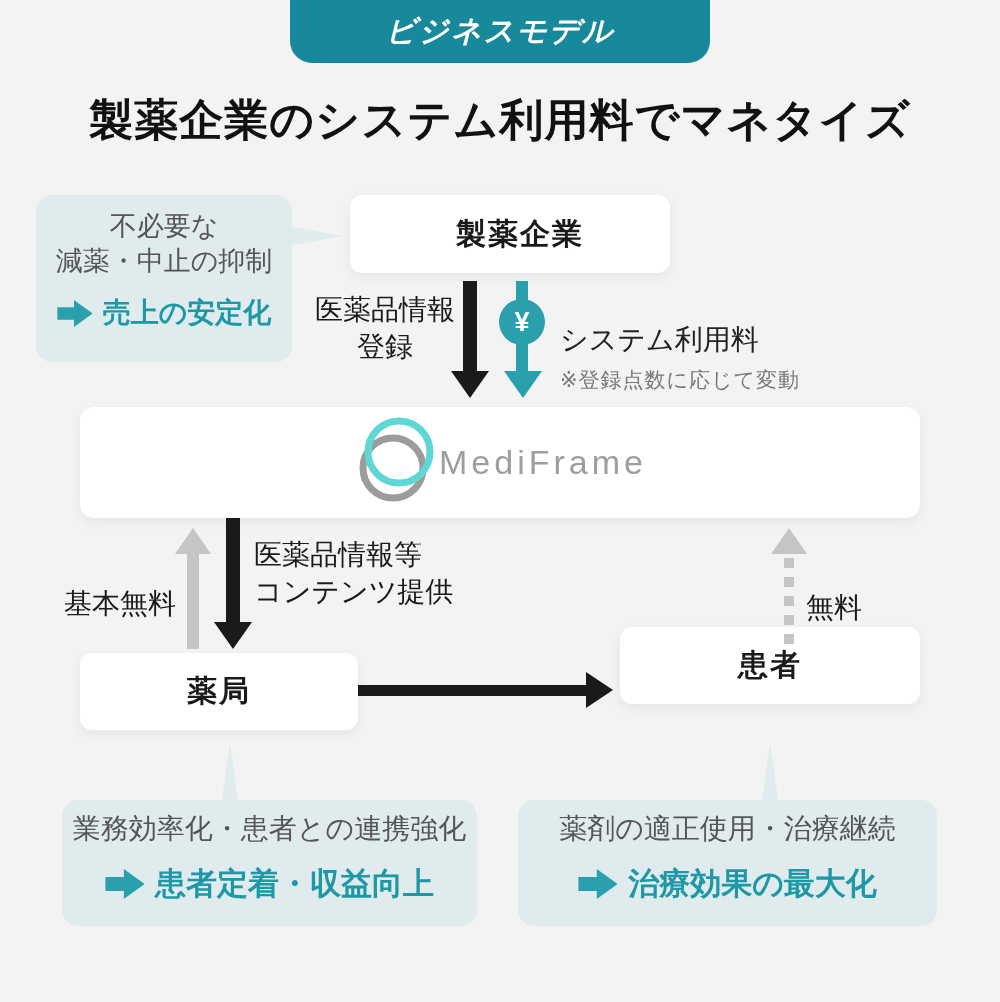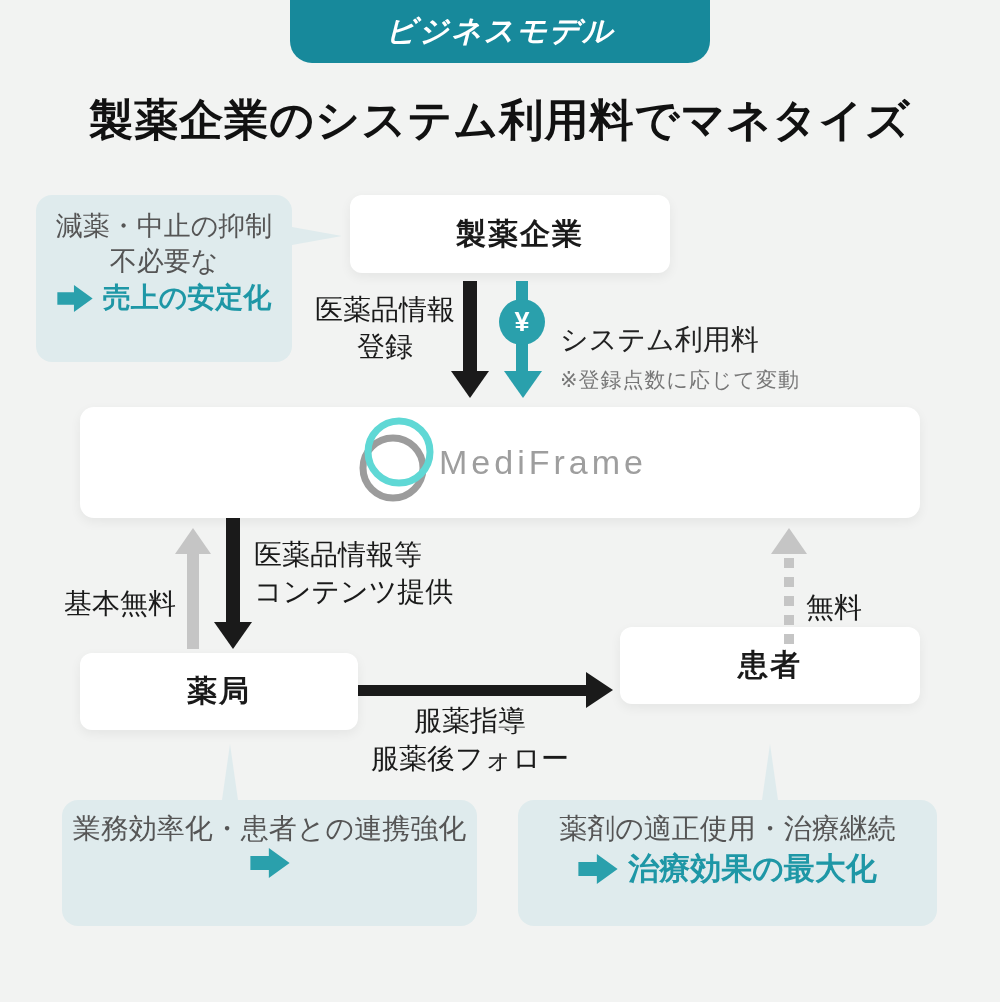--- a/index.html
+++ b/index.html
@@ -26,21 +26,21 @@
   .logo{display:flex;align-items:center;}
   .logo-text{font-size:34px;font-weight:300;color:#9E9E9E;letter-spacing:4px;}
 
   
   .callout{position:absolute;background:#DFEBED;border-radius:16px;}
   .co-pharma{left:36px;top:195px;width:256px;height:167px;}
   .co-pharmacy{left:62px;top:800px;width:415px;height:126px;}
   .co-patient{left:518px;top:800px;width:419px;height:126px;}
   .co-line{margin-top:14px;text-align:center;color:#555;font-size:27px;line-height:35px;font-weight:500;}
   .co-line-wide{margin-top:10px;text-align:center;color:#555;font-size:28px;font-weight:500;}
-  .co-result{display:flex;align-items:center;justify-content:center;gap:10px;
+  .co-result{margin-top:15px;display:flex;align-items:center;justify-content:center;gap:10px;
              color:#1E97A6;font-weight:bold;font-size:28px;}
   .co-result-big{font-size:31px;}
   .tail-right{position:absolute;left:292px;top:227px;width:0;height:0;
               border-top:9px solid transparent;border-bottom:9px solid transparent;
               border-left:50px solid #DFEBED;}
   .tail-up{position:absolute;width:0;height:0;border-left:8px solid transparent;
            border-right:8px solid transparent;border-bottom:56px solid #DFEBED;}
   .tail-up.tl{left:222px;top:744px;}
   .tail-up.tr{left:762px;top:744px;}
 
@@ -76,22 +76,22 @@
 
 <div class="canvas">
 
   <div class="badge">
     <span>ビジネスモデル</span>
   </div>
   <div class="title">製薬企業のシステム利用料でマネタイズ</div>
 
   <div class="callout co-pharma">
     <div class="co-line">
+      <div>不必要な</div>
       <div>減薬・中止の抑制</div>
-      <div>不必要な</div>
     </div>
     <div class="co-result">
       <svg width="36" height="27" viewBox="0 0 34 26">
         <polygon points="0,7 16,7 16,0 34,13 16,26 16,19 0,19" fill="#2AA0AC"></polygon>
       </svg>
       <span>売上の安定化</span>
     </div>
   </div>
   <div class="tail-right"></div>
 
@@ -139,40 +139,37 @@
     <div>医薬品情報等</div>
     <div>コンテンツ提供</div>
   </div>
 
   <div class="node node-pharmacy">
     <span>薬局</span>
   </div>
 
   <div class="hshaft" style="left:358px;top:685px;width:229px;height:11px;"></div>
   <div class="head-right" style="left:586px;top:672px;"></div>
-  <div class="flabel center" style="left:360px;top:702px;width:220px;line-height:38px;">
-    <div>服薬指導</div>
-    <div>服薬後フォロー</div>
-  </div>
 
   <div class="node node-patient">
     <span>患者</span>
   </div>
 
   <div class="head-up" style="left:771px;top:528px;"></div>
   <div class="dash-shaft" style="left:784px;top:558px;height:92px;"></div>
   <div class="flabel" style="left:806px;top:589px;">無料</div>
 
   <div class="tail-up tl"></div>
   <div class="callout co-pharmacy">
     <div class="co-line-wide">業務効率化・患者との連携強化</div>
     <div class="co-result co-result-big">
       <svg width="40" height="30" viewBox="0 0 34 26">
         <polygon points="0,7 16,7 16,0 34,13 16,26 16,19 0,19" fill="#2AA0AC"></polygon>
       </svg>
+      <span>患者定着・収益向上</span>
     </div>
   </div>
 
   <div class="tail-up tr"></div>
   <div class="callout co-patient">
     <div class="co-line-wide">薬剤の適正使用・治療継続</div>
     <div class="co-result co-result-big">
       <svg width="40" height="30" viewBox="0 0 34 26">
         <polygon points="0,7 16,7 16,0 34,13 16,26 16,19 0,19" fill="#2AA0AC"></polygon>
       </svg>

